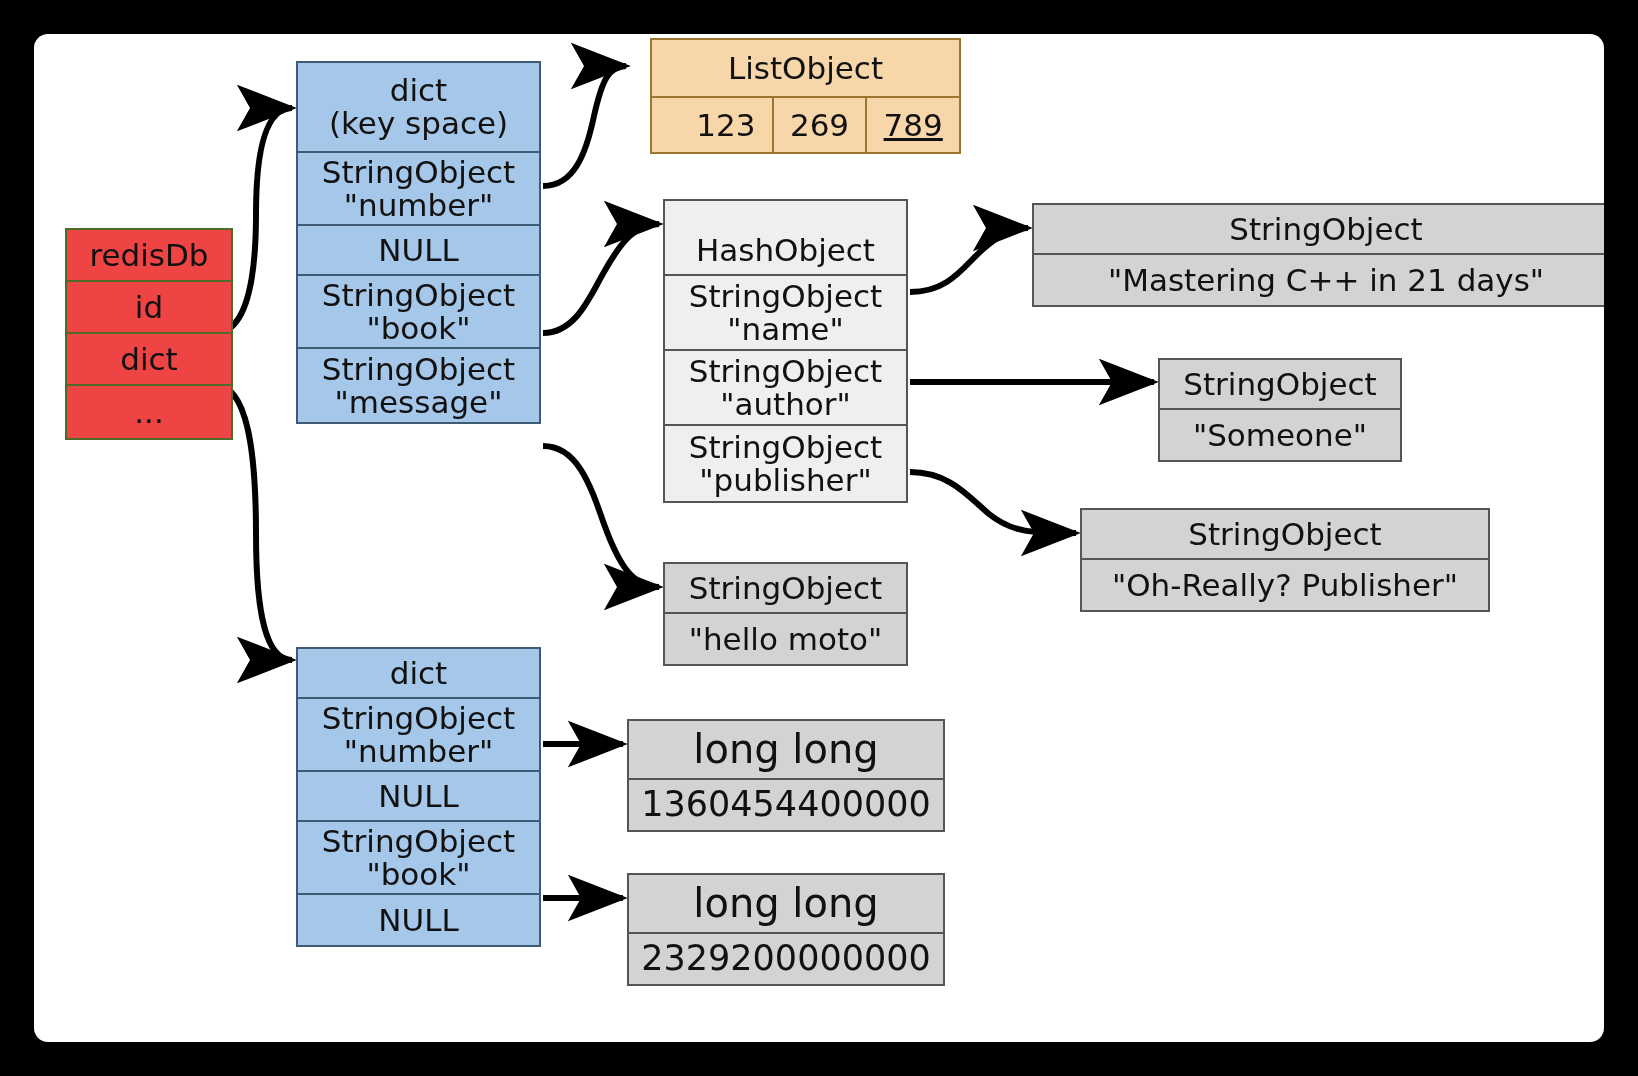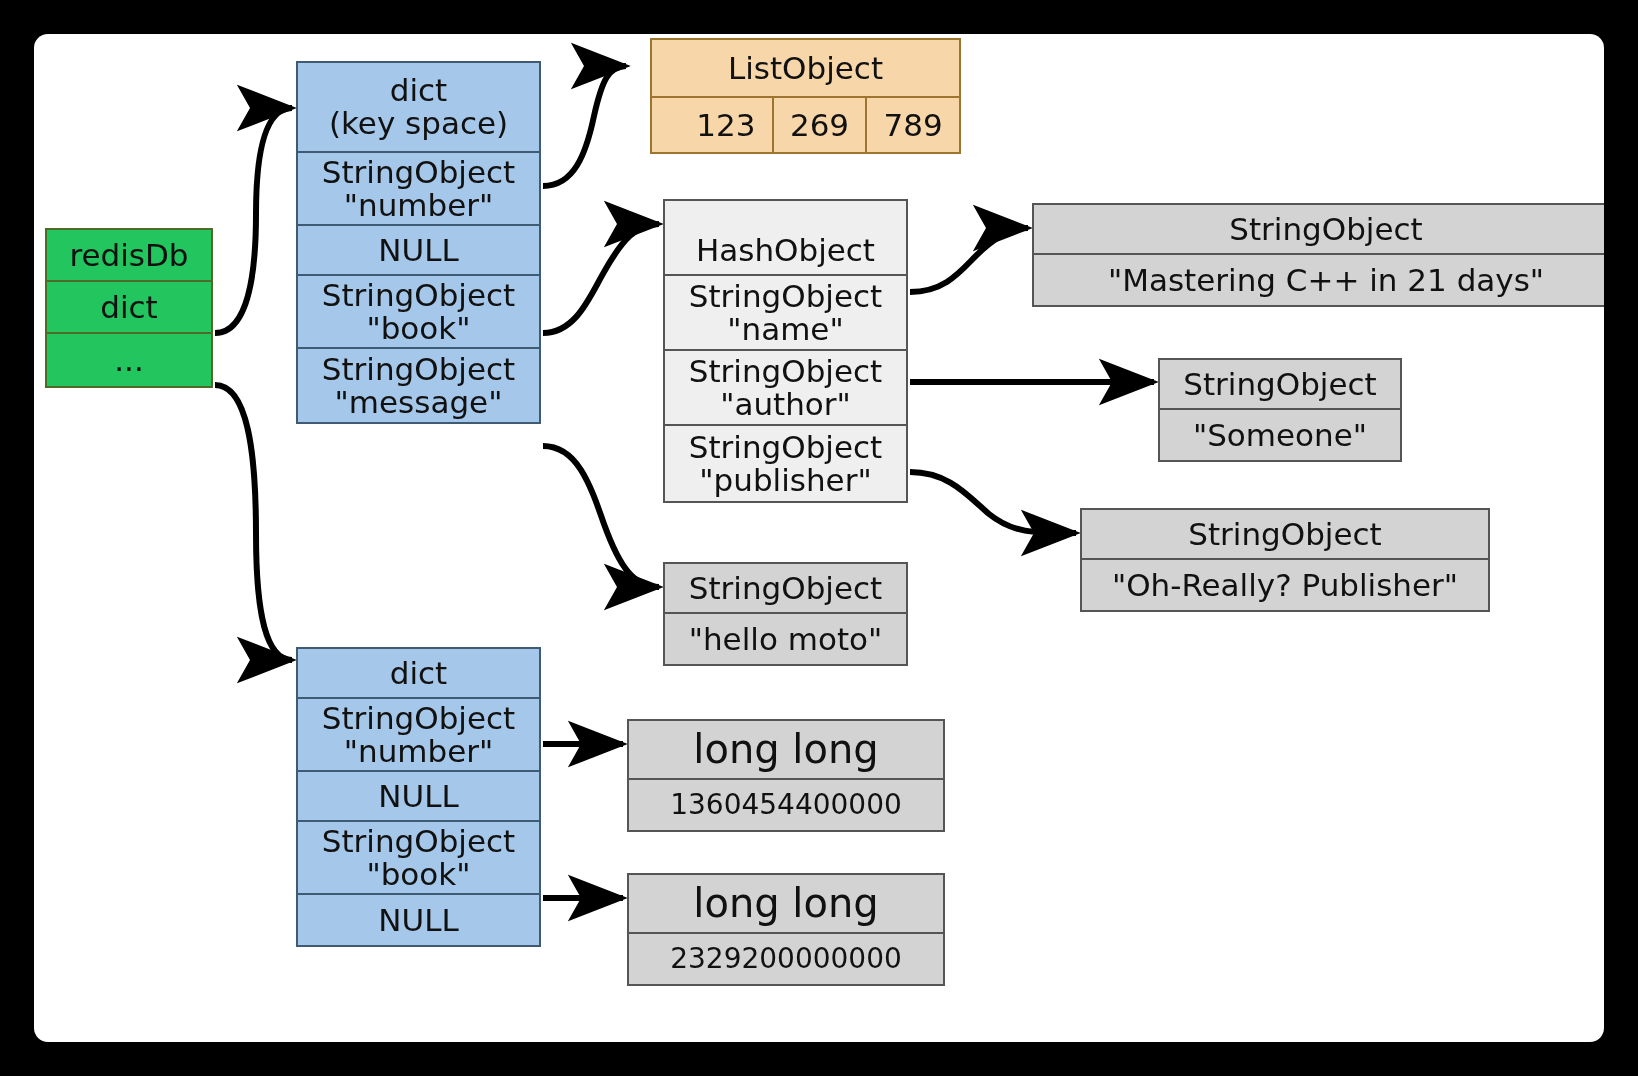--- a/index.html
+++ b/index.html
@@ -50,21 +50,21 @@
     color: #111111;
     border-bottom: 2px solid #565656;
     line-height: 1.06;
     white-space: pre-line;
     padding: 0 4px;
     overflow: hidden;
   }
   .row:last-child { border-bottom: none; }
 
   
-  .green  { background: #22c55e; border-color: #4f6b2a; }
+  .green  { background: #ef4444; border-color: #4f6b2a; margin-left: 20px; }
   .green .row { border-bottom-color: #4f6b2a; }
   .blue   { background: #a5c7e9; border-color: #3f5b74; }
   .blue .row  { border-bottom-color: #3f5b74; }
   .peach  { background: #f7d7aa; border-color: #9d7430; }
   .peach .row { border-bottom-color: #9d7430; }
   .gray   { background: #d3d3d3; border-color: #555555; }
   .gray .row  { border-bottom-color: #555555; }
   .light  { background: #efefef; border-color: #555555; }
   .light .row { border-bottom-color: #555555; }
 
@@ -82,21 +82,21 @@
   #listobject { left: 616px; top: 4px; width: 311px; }
   #listobject .lo-head { height: 58px; font-size: 31px; }
   #listobject .lo-cells { display: flex; height: 54px; padding-left: 28px; }
   #listobject .lo-cell {
     flex: 1 1 0;
     display: flex; align-items: center; justify-content: center;
     font-size: 31px; color: #111111;
     border-right: 2px solid #9d7430;
     box-sizing: border-box;
   }
-  #listobject .lo-cell:last-child { border-right: none; }
+  #listobject .lo-cell:last-child { border-right: none; text-decoration: underline; }
 
   
   #hashobject { left: 629px; top: 165px; width: 245px; }
   #hashobject .r-head { height: 50px; font-size: 31px; margin-top: 25px; }
   #hashobject .r-two  { height: 75px; font-size: 31px; }
 
   
   .so .so-head { height: 50px; font-size: 31px; }
   .so .so-val  { height: 50px; font-size: 31px; }
 
@@ -108,21 +108,21 @@
   
   #expiresdict { left: 262px; top: 613px; width: 245px; }
   #expiresdict .r-head { height: 50px; font-size: 31px; }
   #expiresdict .r-two  { height: 73px; font-size: 31px; }
   #expiresdict .r-one  { height: 50px; font-size: 31px; }
 
   
   #ll-number { left: 593px; top: 685px; width: 318px; }
   #ll-book   { left: 593px; top: 839px; width: 318px; }
   .ll .ll-head { height: 59px; font-size: 40px; }
-  .ll .ll-val  { height: 50px; font-size: 28px; }
+  .ll .ll-val  { height: 50px; font-size: 35px; }
 </style>
 </head>
 <body>
 
 <div id="root">
   <div id="canvas">
 
     <svg id="edges" viewBox="0 0 1570 1008">
       <defs>
         <marker id="ah" markerWidth="11" markerHeight="11" refX="9.2" refY="4.2" orient="auto" markerUnits="strokeWidth">
@@ -148,20 +148,21 @@
         <path d="M876,438 C915,438 934,462 955,480 C980,500 1002,499 1042,499"></path>
 
         <path d="M509,710 L589,710"></path>
 
         <path d="M509,864 L589,864"></path>
       </g>
     </svg>
 
     <div class="node green" id="redisdb">
       <div class="row">redisDb</div>
+      <div class="row">id</div>
       <div class="row">dict</div>
       <div class="row">...</div>
     </div>
 
     <div class="node blue" id="keyspace">
       <div class="row r-head">dict
 (key space)</div>
       <div class="row r-two">StringObject
 "number"</div>
       <div class="row r-one">NULL</div>

